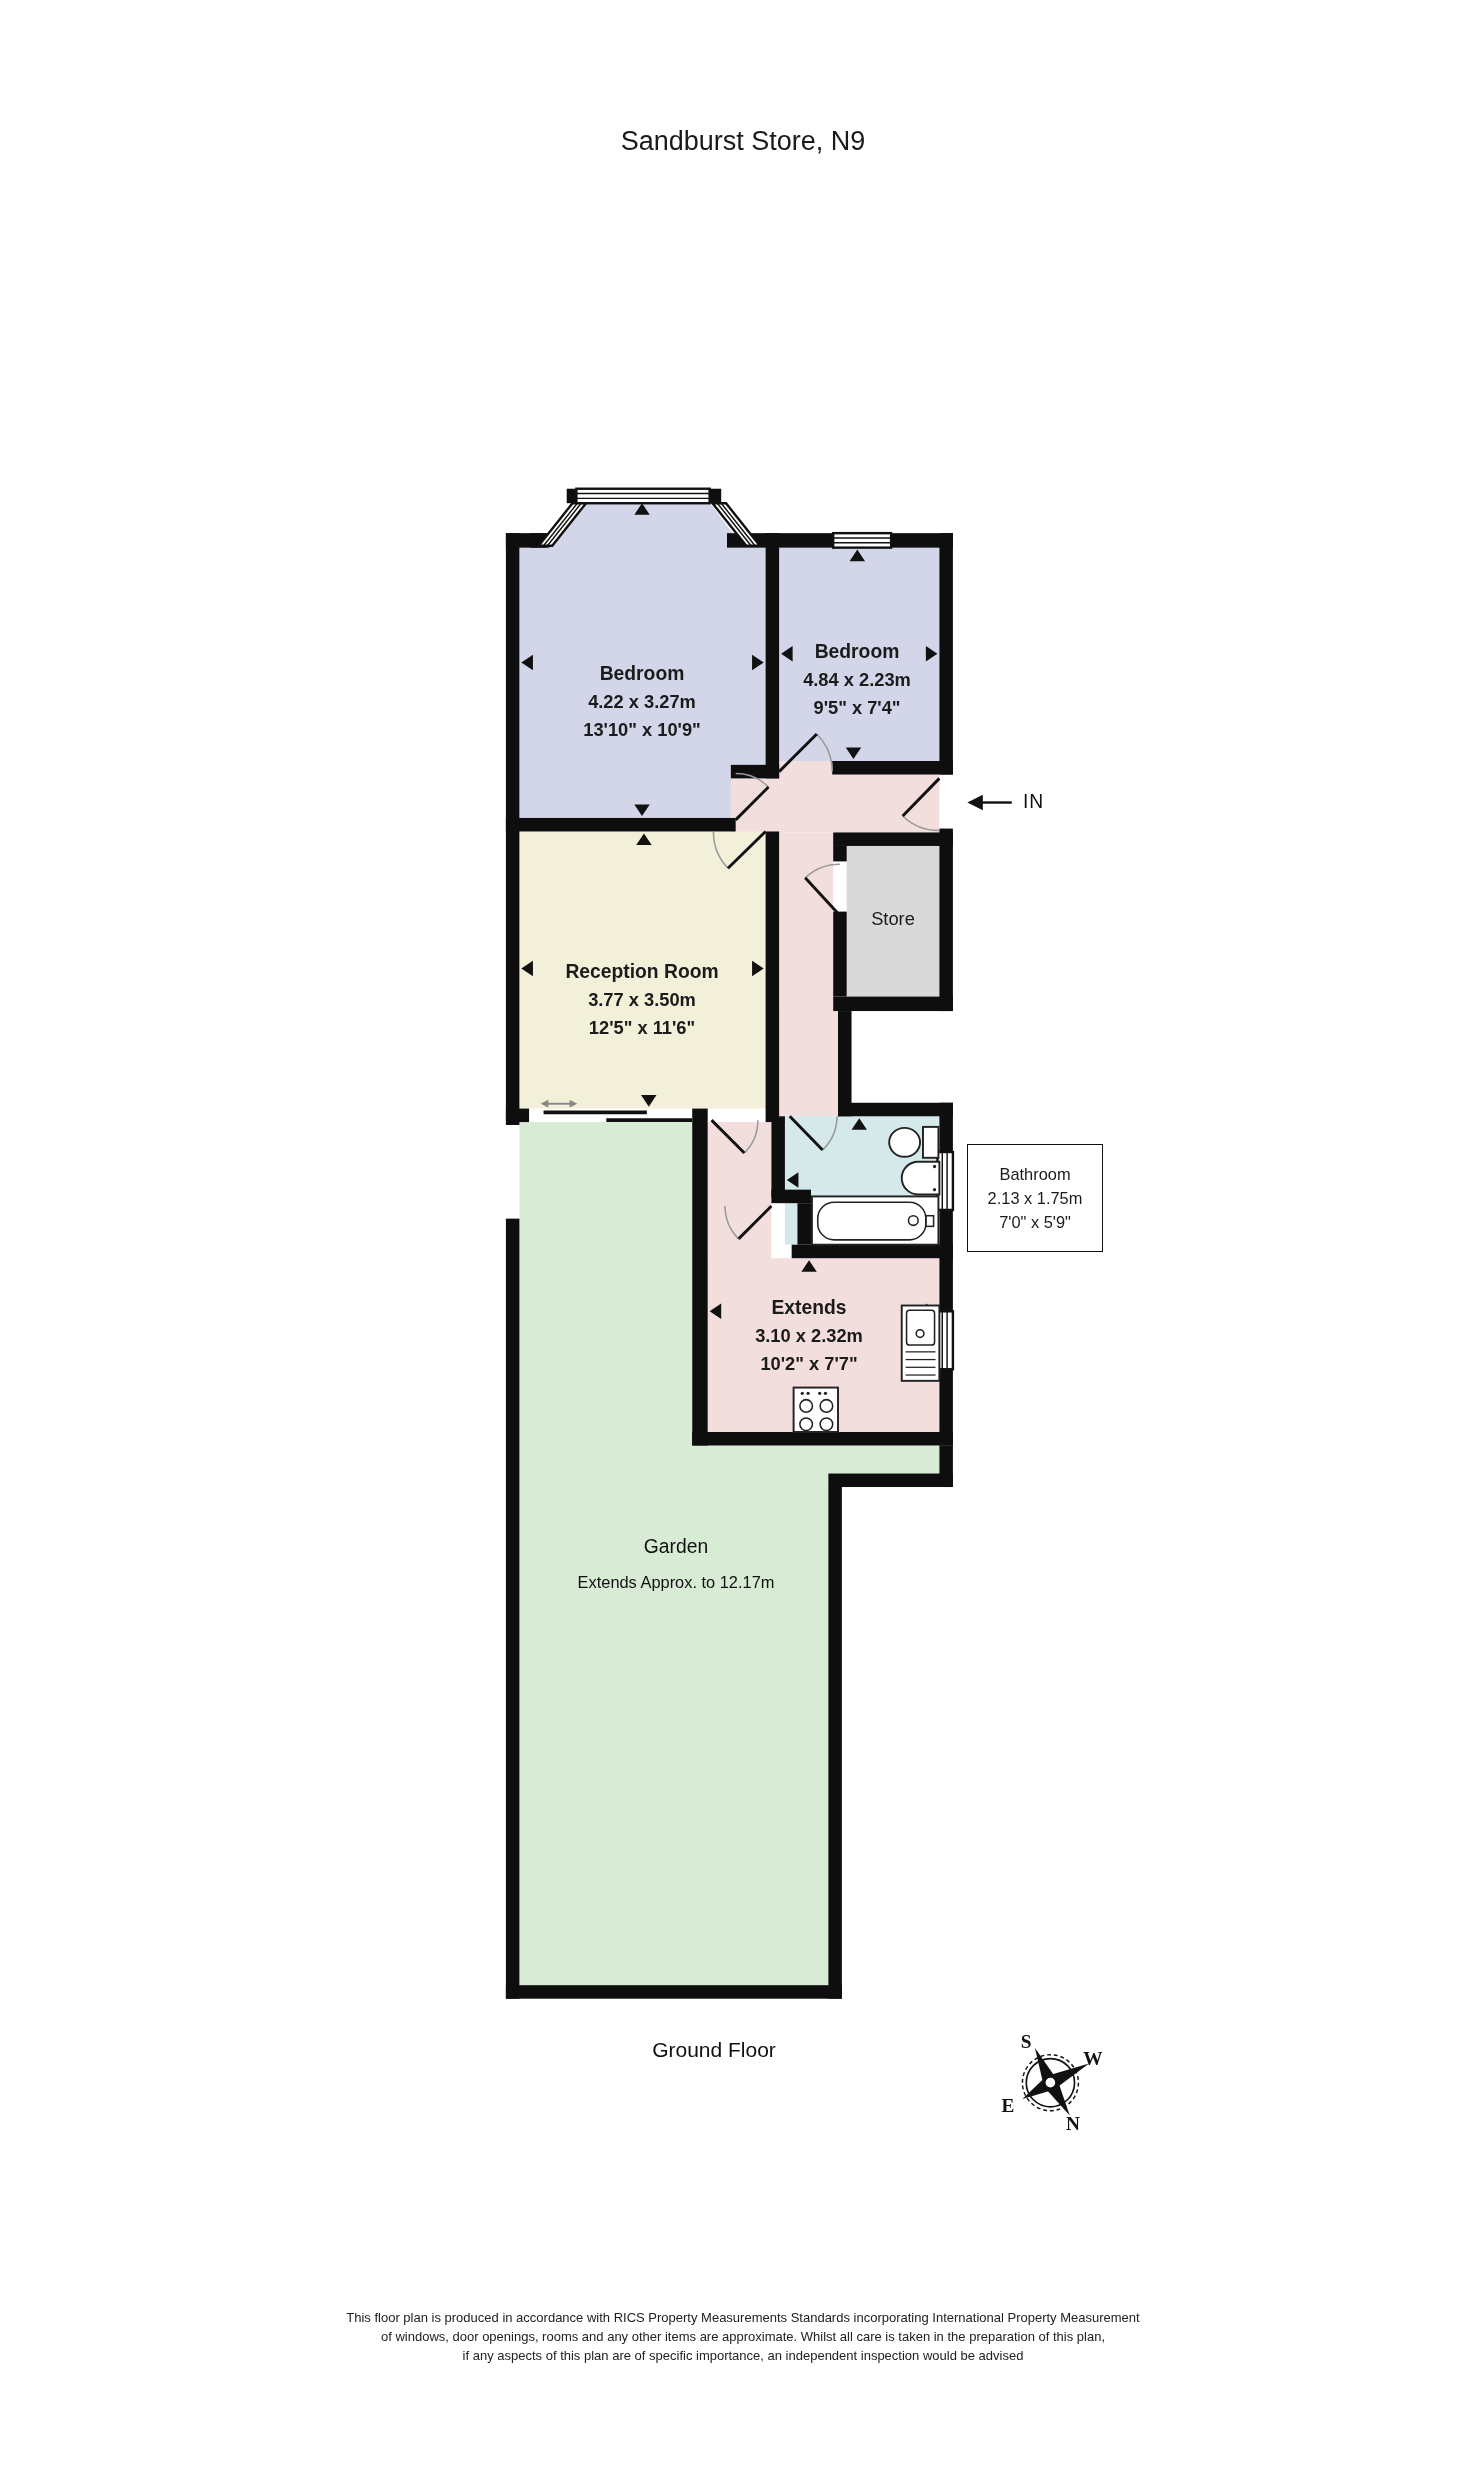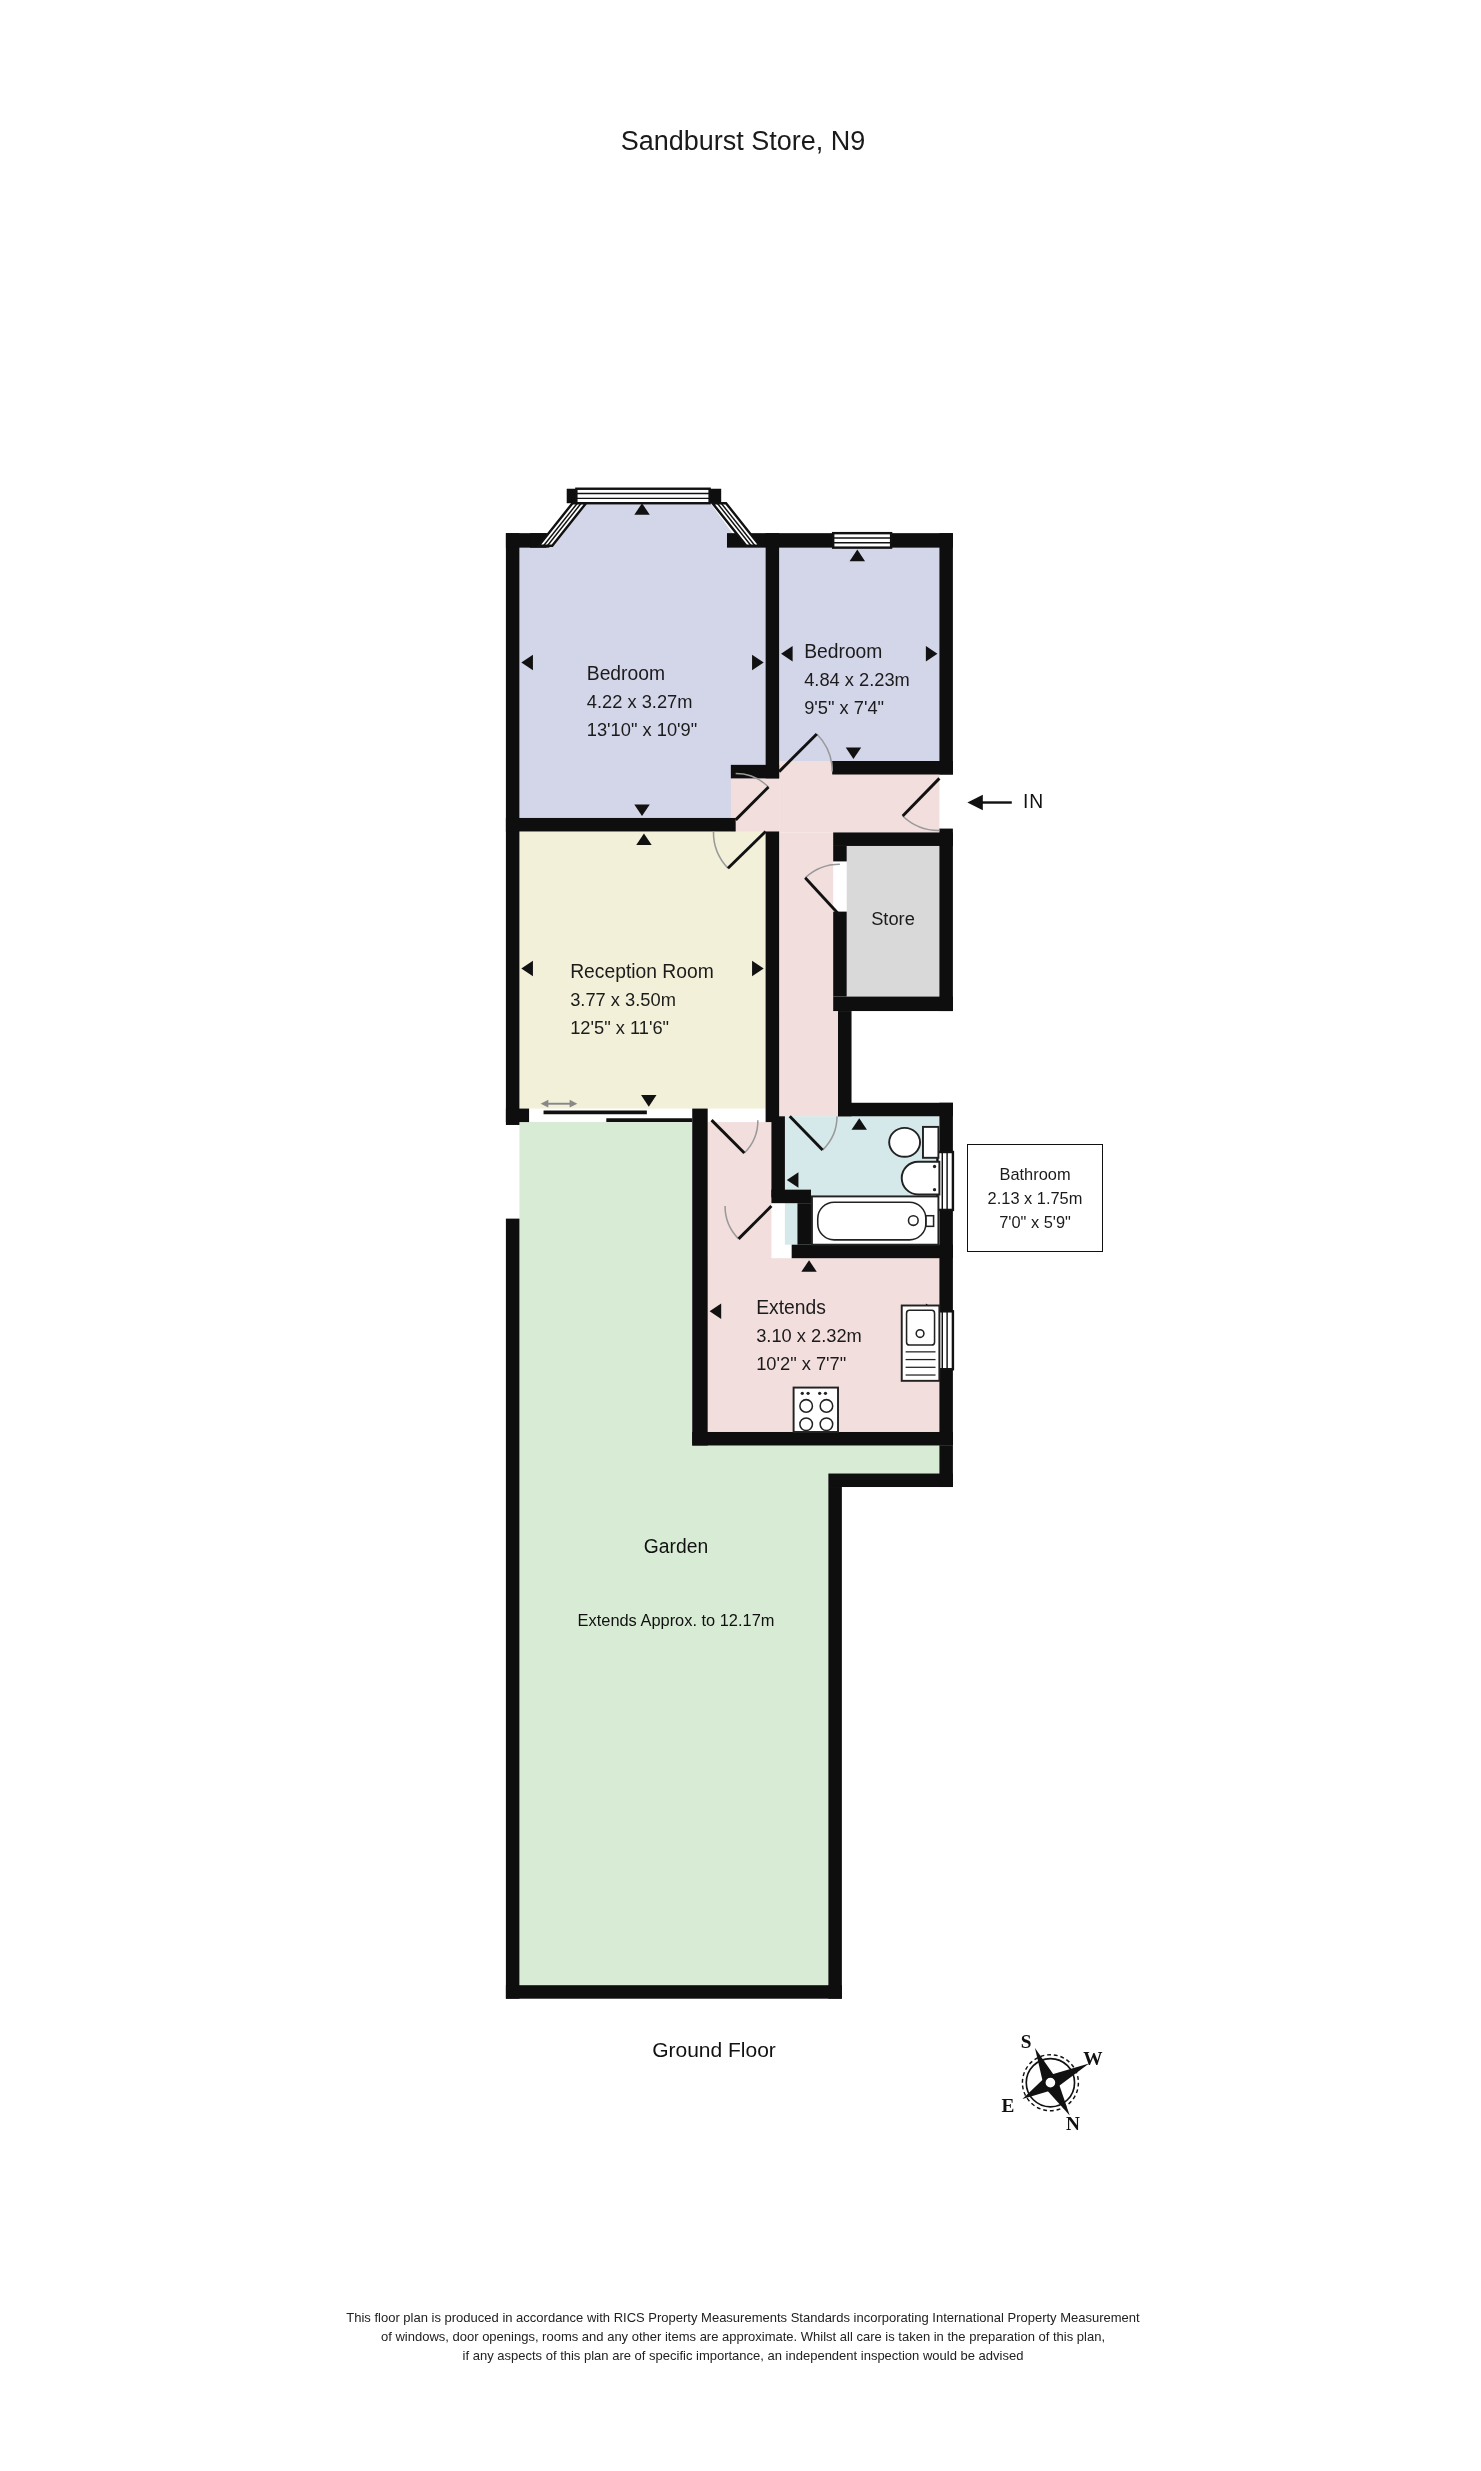--- a/index.html
+++ b/index.html
@@ -1,21 +1,21 @@
 <!DOCTYPE html>
 <html style="--c-bedroom: #d3d5e9; --c-hall: #f2dedd; --c-reception: #f2f0d9; --c-store: #d9d9d9; --c-bathroom: #d5e8ea; --c-garden: #d8ecd5; --c-wall: #0e0e0e;"><head>
 <meta charset="utf-8">
 <style>
   html,body{margin:0;padding:0;background:#ffffff;}
   .page{position:relative;width:1481px;height:2472px;background:#ffffff;overflow:hidden;
         font-family:"Liberation Sans",sans-serif;color:#111;}
   .plan-svg{position:absolute;left:0;top:0;width:1481px;height:2472px;}
   .abs{position:absolute;transform:translate(-50%,-50%);white-space:nowrap;text-align:center;}
   .title{font-size:27px;color:#1a1a1a;}
-  .room-label{display:flex;flex-direction:column;align-items:flex-start;line-height:28px;font-size:19.3px;color:#1b1b1b;}
+  .room-label{display:flex;flex-direction:column;align-items:center;line-height:28px;font-size:19.3px;color:#1b1b1b;font-weight:bold;}
   .room-label .dim{font-size:18.3px;}
   .single{font-size:18.3px;color:#1b1b1b;}
   .callout{position:absolute;box-sizing:border-box;border:1.9px solid #111;background:#fff;
            display:flex;flex-direction:column;justify-content:center;align-items:center;
            font-size:16.4px;line-height:24px;color:#1b1b1b;}
   .in-label{position:absolute;transform:translate(0,-50%);font-size:19.3px;letter-spacing:1px;}
   .floor{font-size:21px;}
   .area{font-size:22px;color:#1a1a1a;}
   .disclaimer{position:absolute;left:743px;top:2308px;transform:translateX(-50%);
               font-size:13px;line-height:19px;text-align:center;color:#222;}
@@ -231,21 +231,21 @@
     <span>7'0" x 5'9"</span>
   </div>
 
   <div class="abs room-label" style="left:809px;top:1336px;">
     <span>Extends</span>
     <span class="dim">3.10 x 2.32m</span>
     <span class="dim">10'2" x 7'7"</span>
   </div>
 
   <div class="abs" style="left:676px;top:1547px;font-size:19.3px;">Garden</div>
-  <div class="abs" style="left:676px;top:1620px;font-size:16.4px;">Extends Approx. to 12.17m</div>
+  <div class="abs" style="left:676px;top:1582px;font-size:16.4px;">Extends Approx. to 12.17m</div>
 
   <div class="in-label" style="left:1023px;top:802px;">IN</div>
 
   <div class="abs floor" style="left:714px;top:2050px;">Ground Floor</div>
 
   <div class="compass-letter" style="left:1026px;top:2042px;">S</div>
   <div class="compass-letter" style="left:1093px;top:2059px;">W</div>
   <div class="compass-letter" style="left:1073px;top:2124px;">N</div>
   <div class="compass-letter" style="left:1008px;top:2106px;">E</div>
 

